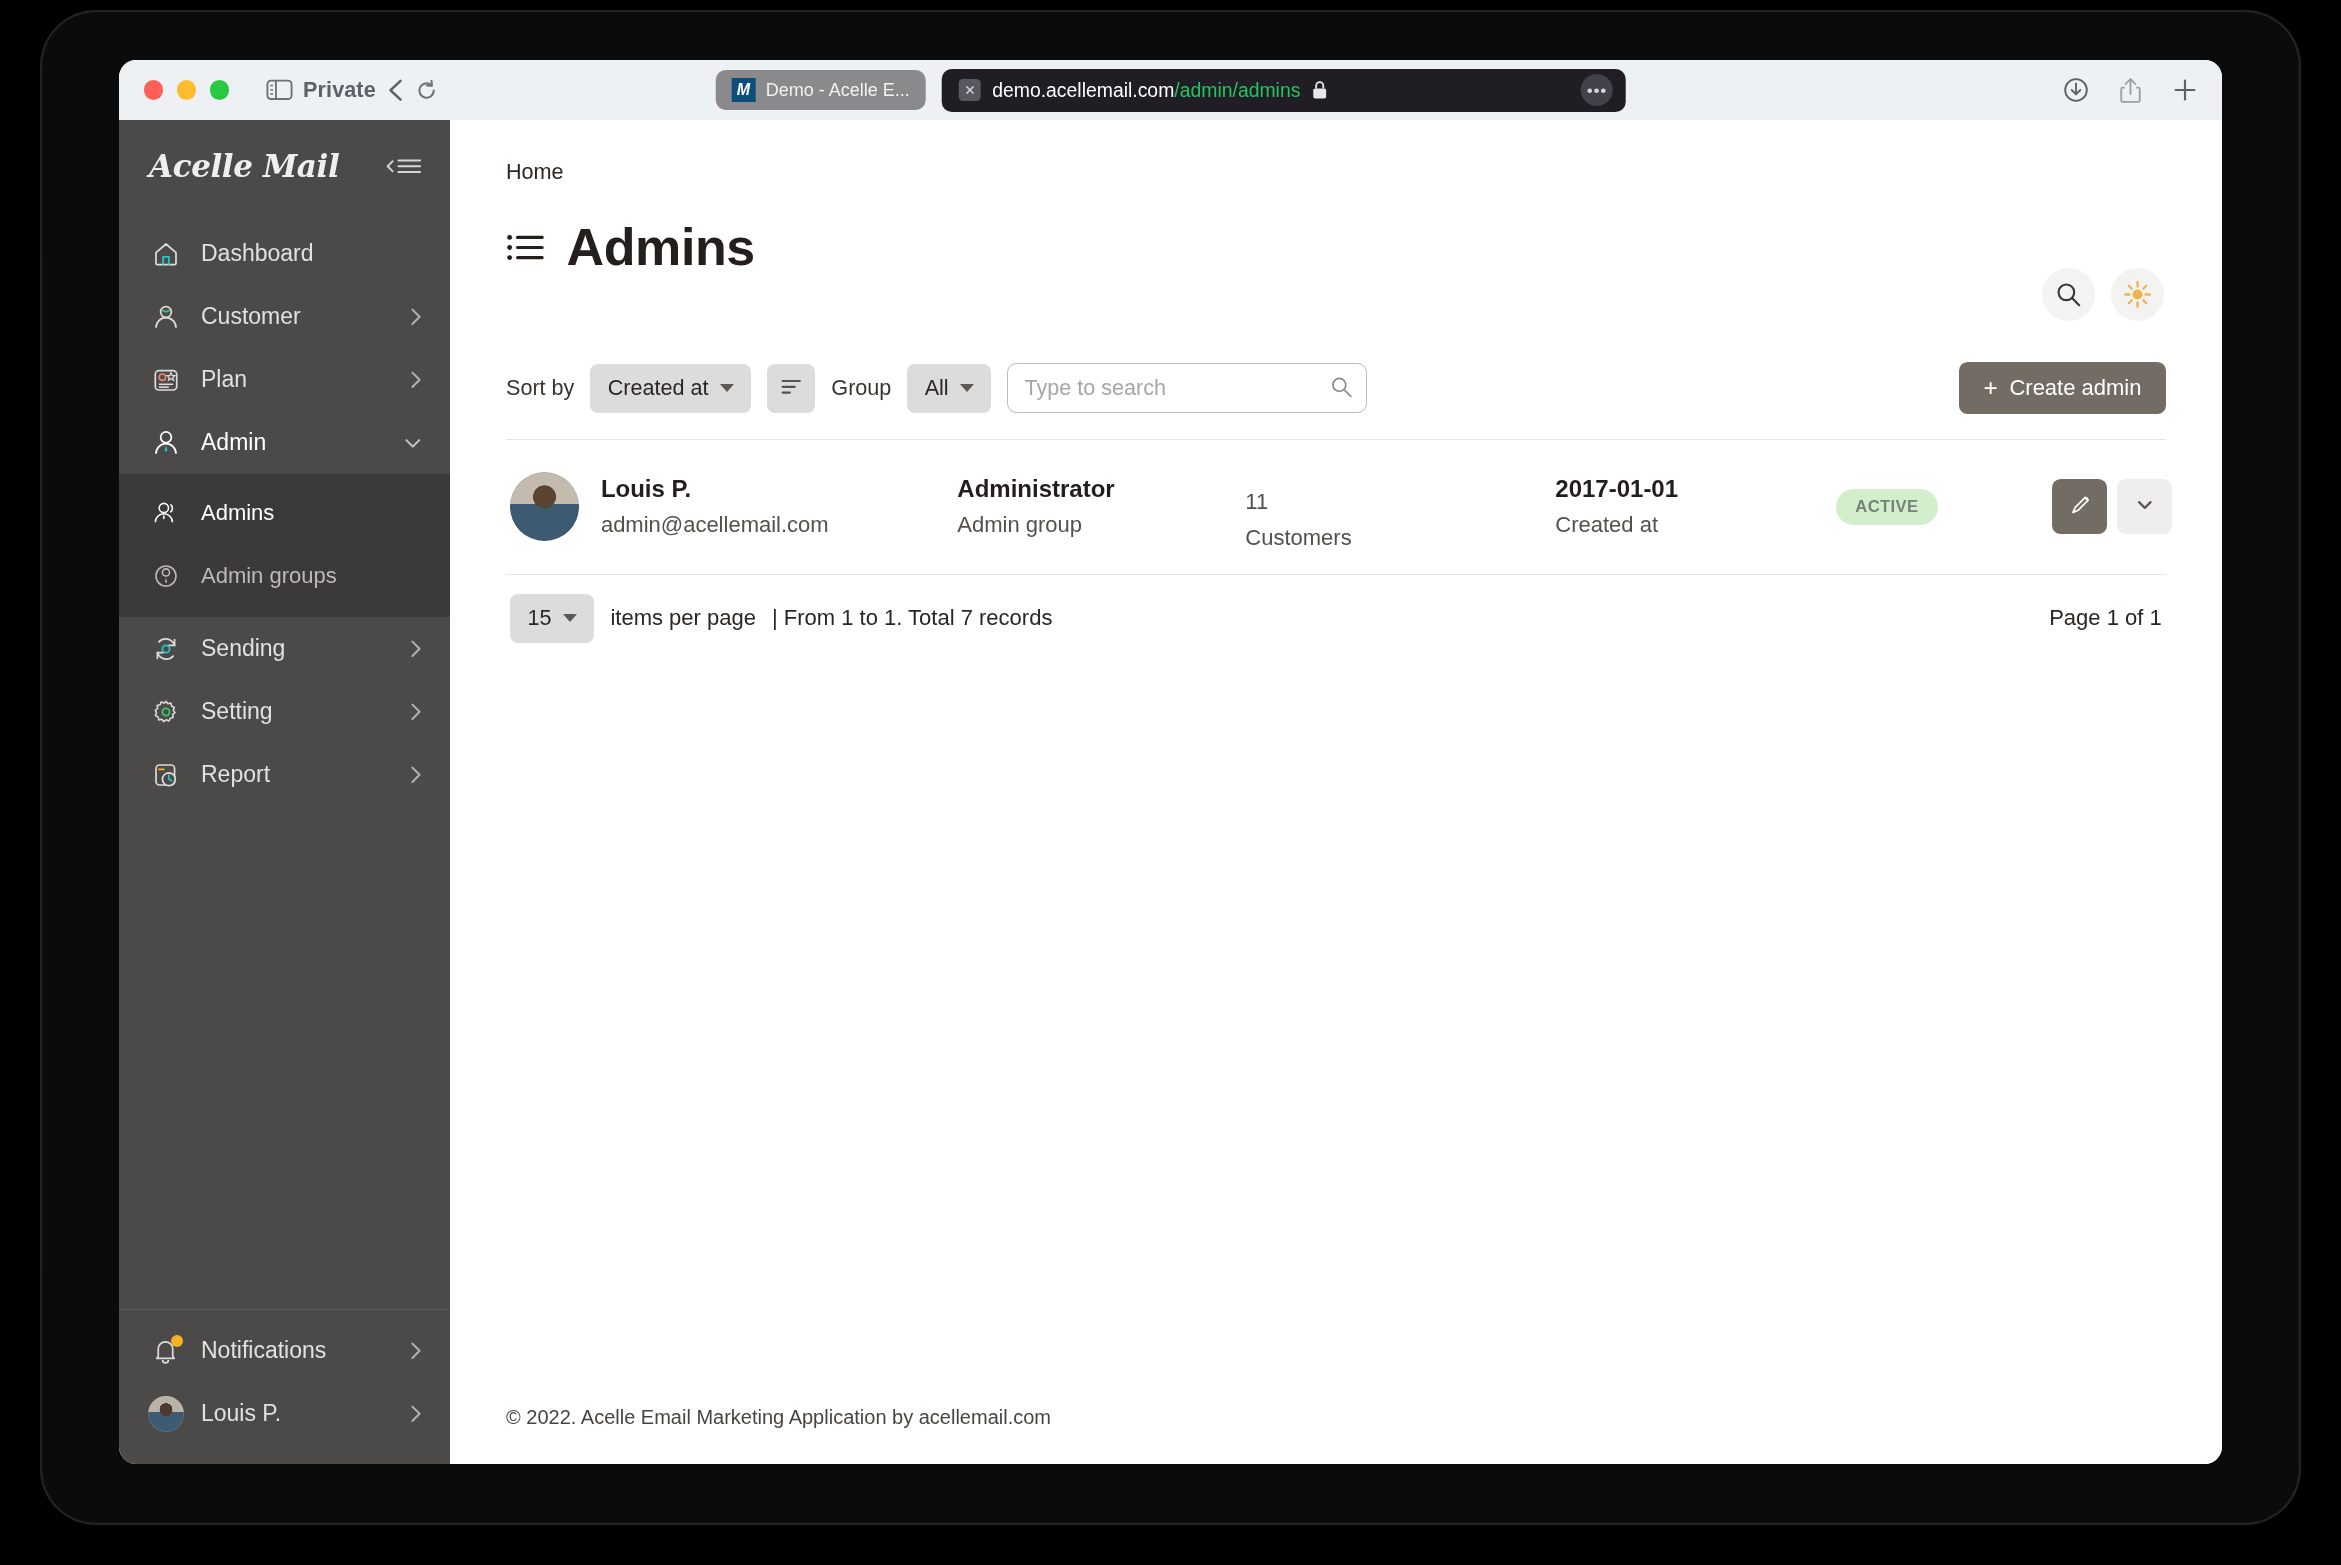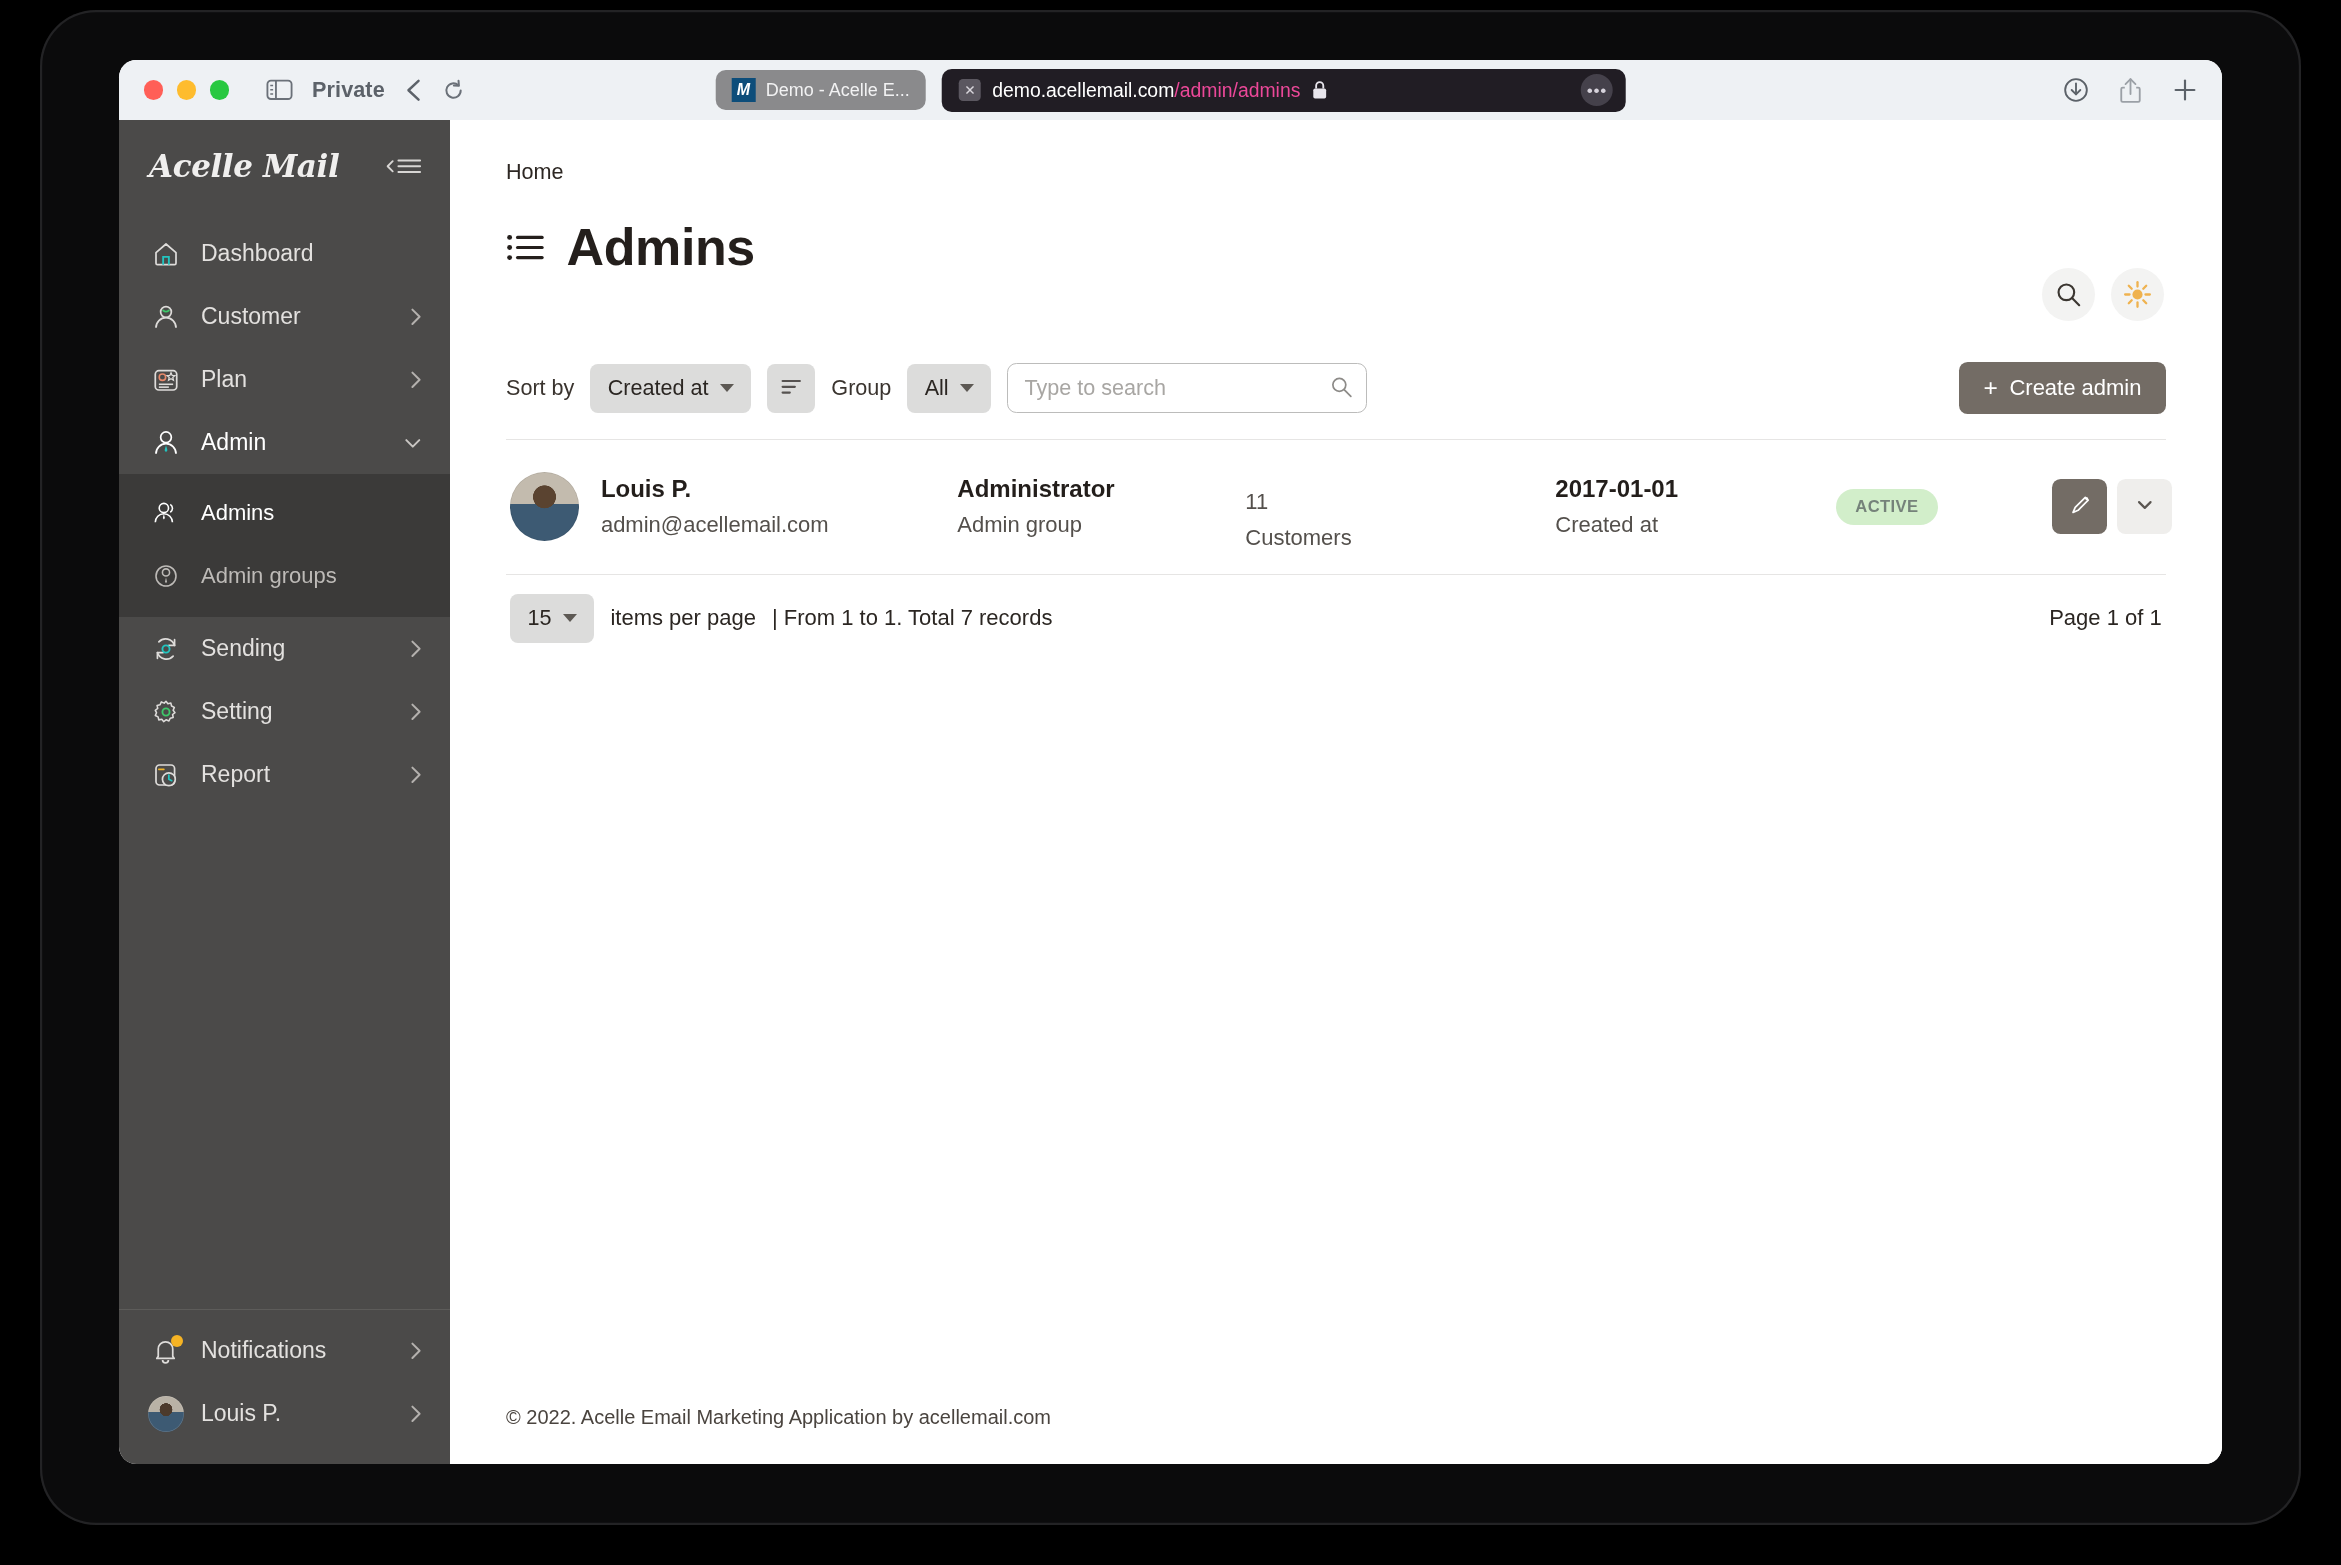--- a/index.html
+++ b/index.html
@@ -32,21 +32,21 @@
     height:60px; flex:0 0 60px;
     background:#eef1f4;
     display:flex; align-items:center;
     padding:0 24.5px;
     position:relative;
   }
   .traffic { display:flex; gap:13.7px; align-items:center; }
   .dot { width:19.4px; height:19.4px; border-radius:50%; }
   .dot.red{background:#ff5f57;} .dot.yellow{background:#febc2e;} .dot.green{background:#28c840;}
 
-  .chrome-left { display:flex; align-items:center; gap:19px; margin-left:37px; }
+  .chrome-left { display:flex; align-items:center; gap:10px; margin-left:37px; }
   .private-lbl { font-size:21.6px; font-weight:bold; color:#5c6269; letter-spacing:0.1px; }
   .chrome-icon { color:#6b7179; display:flex; align-items:center; }
 
   .tab-strip {
     position:absolute; left:50%; transform:translateX(-50%);
     display:flex; align-items:center; gap:16px;
   }
   .tab {
     background:#8a8a8c; border-radius:10px;
     height:40px; padding:0 16px;
@@ -65,21 +65,21 @@
     height:43px; width:684px;
     display:flex; align-items:center; gap:11.5px;
     padding:0 17.3px; position:relative;
   }
   .url-x {
     width:21.6px; height:21.6px; background:#5b5760; border-radius:4.3px;
     color:#d9d6dc; font-size:13.7px; display:flex; align-items:center; justify-content:center;
     flex:0 0 21.6px;
   }
   .url-text { font-size:19.4px; color:#ffffff; white-space:nowrap; }
-  .url-text .path { color:#ec4899; }
+  .url-text .path { color:#22c55e; }
   .url-lock { color:#e8e5ec; display:flex; align-items:center; }
   .url-dots {
     position:absolute; right:13px; width:32px; height:32px;
     border-radius:50%; background:#45414b; color:#d6d2db;
     display:flex; align-items:center; justify-content:center;
     font-size:17.3px; letter-spacing:0.7px;
   }
   .chrome-right { margin-left:auto; display:flex; align-items:center; gap:30px; }
 
   

